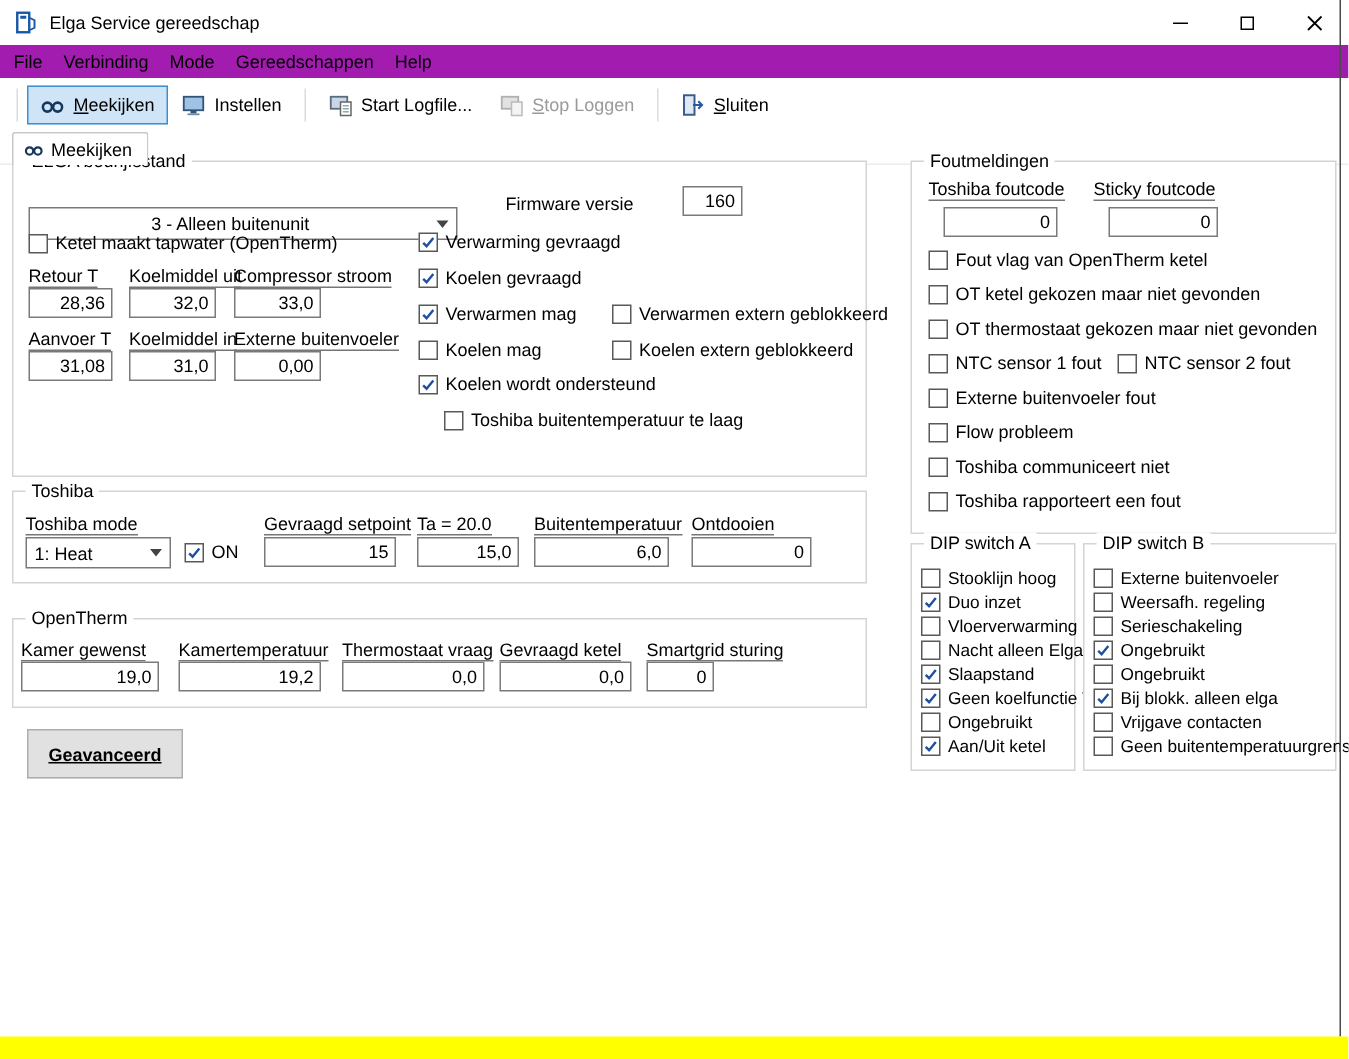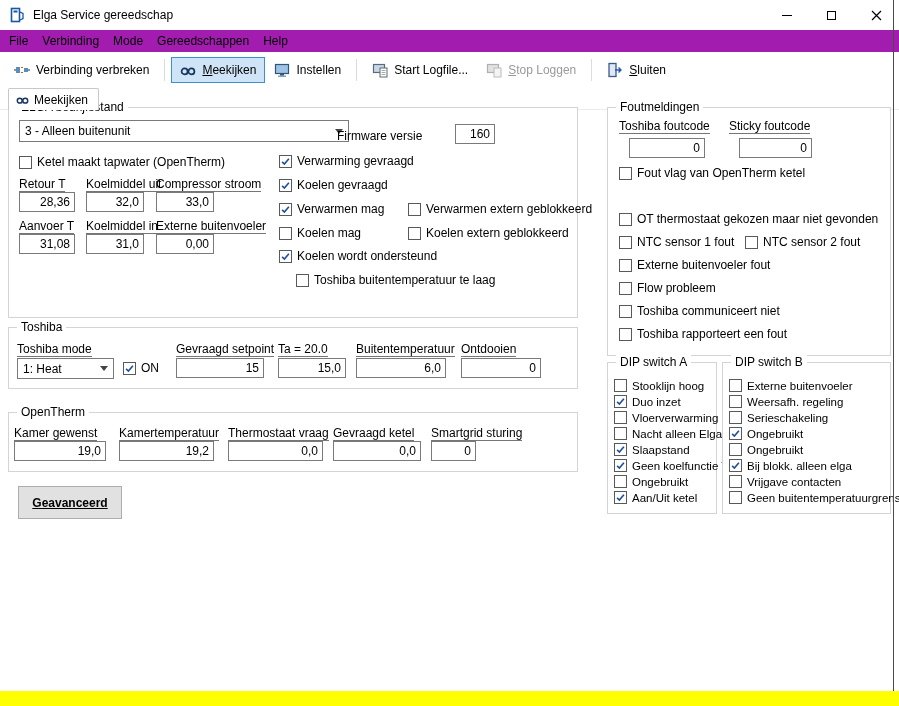--- a/index.html
+++ b/index.html
@@ -87,29 +87,20 @@
 
 <div class="menubar">
   <span class="menu-item">File</span>
   <span class="menu-item">Verbinding</span>
   <span class="menu-item">Mode</span>
   <span class="menu-item">Gereedschappen</span>
   <span class="menu-item">Help</span>
 </div>
 
 <div class="toolbar">
-  <div class="tbtn">
-    <svg class="ticon" viewBox="0 0 16 16">
-      <path d="M0 8h2M14 8h2" stroke="#5b7a94" stroke-width="1.4"></path>
-      <rect x="2" y="5" width="4" height="6" fill="#5b8db8"></rect>
-        <rect x="10" y="6" width="4" height="4" fill="#5b8db8"></rect>
-      <path d="M7 5.5l2 0M7 10.5l2 0" stroke="#c06030" stroke-width="1.2"></path>
-    </svg>
-    <span class="lbl">Verbinding verbreken</span>
-  </div>
   <span class="tsep"></span>
   <div class="tbtn active">
     <svg class="ticon" viewBox="0 0 16 16">
       <circle cx="4.6" cy="9.4" r="3" fill="none" stroke="#17365d" stroke-width="1.7"></circle>
       <circle cx="11.4" cy="9.4" r="3" fill="none" stroke="#17365d" stroke-width="1.7"></circle>
       <path d="M7.4 9 q0.6 -1.6 1.6 0" fill="none" stroke="#17365d" stroke-width="1.2"></path>
     </svg>
     <span class="lbl mnemonic">Meekijken</span>
   </div>
   <div class="tbtn">
@@ -151,21 +142,21 @@
   <svg class="ticon" viewBox="0 0 16 16">
     <circle cx="4.6" cy="9.4" r="3" fill="none" stroke="#17365d" stroke-width="1.8"></circle>
     <circle cx="11.4" cy="9.4" r="3" fill="none" stroke="#17365d" stroke-width="1.8"></circle>
   </svg>
   <span>Meekijken</span>
 </div>
 
 <div class="gb" style="left:8px; top:107px; width:570px; height:211px;">
   <span class="gb-legend">ELGA bedrijfsstand</span>
 
-  <div class="combo" style="left:10px; top:12px; width:330px;">
+  <div class="combo" style="left:10px; top:30px; width:286px;justify-content:center;">
     <span>3 - Alleen buitenunit</span>
     <span class="combo-arrow">
         <span class="tri"></span>
       </span>
   </div>
   <span class="pl" style="left:328px; top:21px;">Firmware versie</span>
   <div class="tb" style="left:446px; top:16px; width:40px;">160</div>
 
   <div class="cbrow" style="left:10px; top:47px;">
     <span class="box"></span>
@@ -282,20 +273,24 @@
   <span class="gb-legend">Foutmeldingen</span>
   <span class="ul" style="left:11px; top:11px;">Toshiba foutcode</span>
   <div class="tb" style="left:21px; top:30px; width:76px;">0</div>
   <span class="ul" style="left:121px; top:11px;">Sticky foutcode</span>
   <div class="tb" style="left:131px; top:30px; width:73px;">0</div>
 
   <div class="cbrow" style="left:11px; top:58px;">
     <span class="box"></span>
     <span class="cbl">Fout vlag van OpenTherm ketel</span>
   </div>
+  <div class="cbrow" style="left:11px; top:81px;">
+    <span class="box"></span>
+    <span class="cbl">OT ketel gekozen maar niet gevonden</span>
+  </div>
   <div class="cbrow" style="left:11px; top:104px;">
     <span class="box"></span>
     <span class="cbl">OT thermostaat gekozen maar niet gevonden</span>
   </div>
   <div class="cbrow" style="left:11px; top:127px;">
     <span class="box"></span>
     <span class="cbl">NTC sensor 1 fout</span>
   </div>
   <div class="cbrow" style="left:137px; top:127px;">
     <span class="box"></span>

